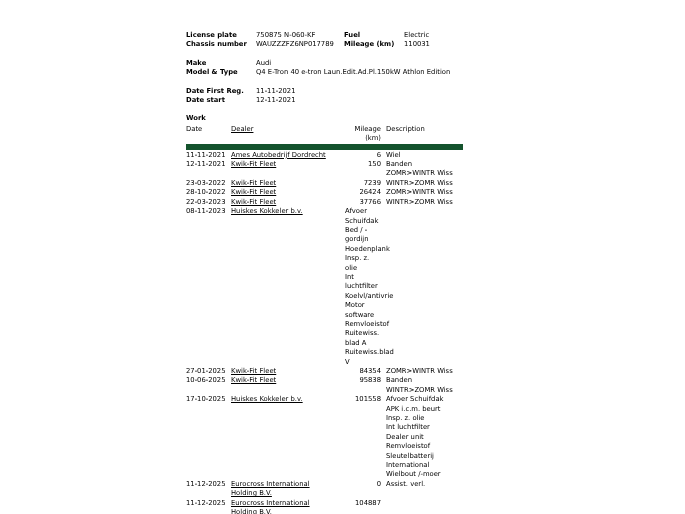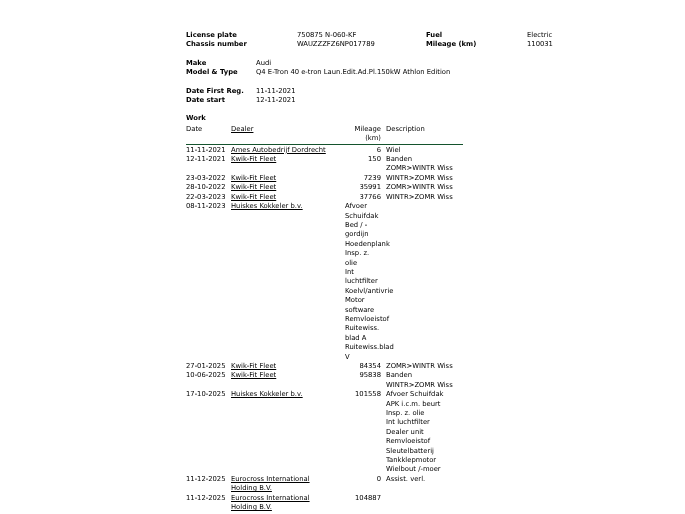--- a/index.html
+++ b/index.html
@@ -19,21 +19,20 @@
     line-height: 10px;
     margin: 0 0 12px 0;
     white-space: nowrap;
   }
   .kv-block { margin-bottom: 9px; }
   .kv-row {
     display: grid;
     grid-template-columns: 70px 88px 60px 1fr;
     font-size: 6.8px;
     line-height: 9.4px;
-    gap: 41px;
   }
   .kv-row2 {
     display: grid;
     grid-template-columns: 70px 1fr;
     font-size: 6.8px;
     line-height: 9.4px;
   }
   .lbl { font-weight: bold; }
   .val { white-space: nowrap; }
   .section-label {
@@ -43,21 +42,21 @@
     margin-top: 0;
     margin-bottom: 1px;
   }
   .work-table { width: 277px; }
   .work-header, .work-row {
     display: grid;
     grid-template-columns: 45px 109px 41px 1fr;
     font-size: 6.8px;
     line-height: 9.4px;
   }
-  .work-header { border-bottom: 1px solid #14532d; padding-bottom: 0px; }
+  .work-header { border-bottom: 6px solid #14532d; padding-bottom: 0px; }
   .work-rows { padding-top: 1px; }
   .col-mileage { text-align: right; }
   .col-desc { padding-left: 5px; }
   .cell-dealer { padding-right: 4px; text-decoration: underline; }
 </style>
 </head>
 <body>
 
 <div class="page">
 
@@ -130,21 +129,21 @@
           <div class="cell-date">23-03-2022</div>
           <div class="cell-dealer">Kwik-Fit Fleet</div>
           <div class="col-mileage">7239</div>
           <div class="col-desc">
             <div>WINTR&gt;ZOMR Wiss</div>
           </div>
         </div>
         <div class="work-row">
           <div class="cell-date">28-10-2022</div>
           <div class="cell-dealer">Kwik-Fit Fleet</div>
-          <div class="col-mileage">35991</div>
+          <div class="col-mileage">26424</div>
           <div class="col-desc">
             <div>ZOMR&gt;WINTR Wiss</div>
           </div>
         </div>
         <div class="work-row">
           <div class="cell-date">22-03-2023</div>
           <div class="cell-dealer">Kwik-Fit Fleet</div>
           <div class="col-mileage">37766</div>
           <div class="col-desc">
             <div>WINTR&gt;ZOMR Wiss</div>
@@ -188,21 +187,21 @@
           <div class="cell-dealer">Huiskes Kokkeler b.v.</div>
           <div class="col-mileage">101558</div>
           <div class="col-desc">
             <div>Afvoer Schuifdak</div>
             <div>APK i.c.m. beurt</div>
             <div>Insp. z. olie</div>
             <div>Int luchtfilter</div>
             <div>Dealer unit</div>
             <div>Remvloeistof</div>
             <div>Sleutelbatterij</div>
-            <div>Tankklepmotor</div>
+            <div>International</div>
             <div>Wielbout /-moer</div>
           </div>
         </div>
         <div class="work-row">
           <div class="cell-date">11-12-2025</div>
           <div class="cell-dealer">Eurocross International Holding B.V.</div>
           <div class="col-mileage">0</div>
           <div class="col-desc">
             <div>Assist. verl.</div>
           </div>

